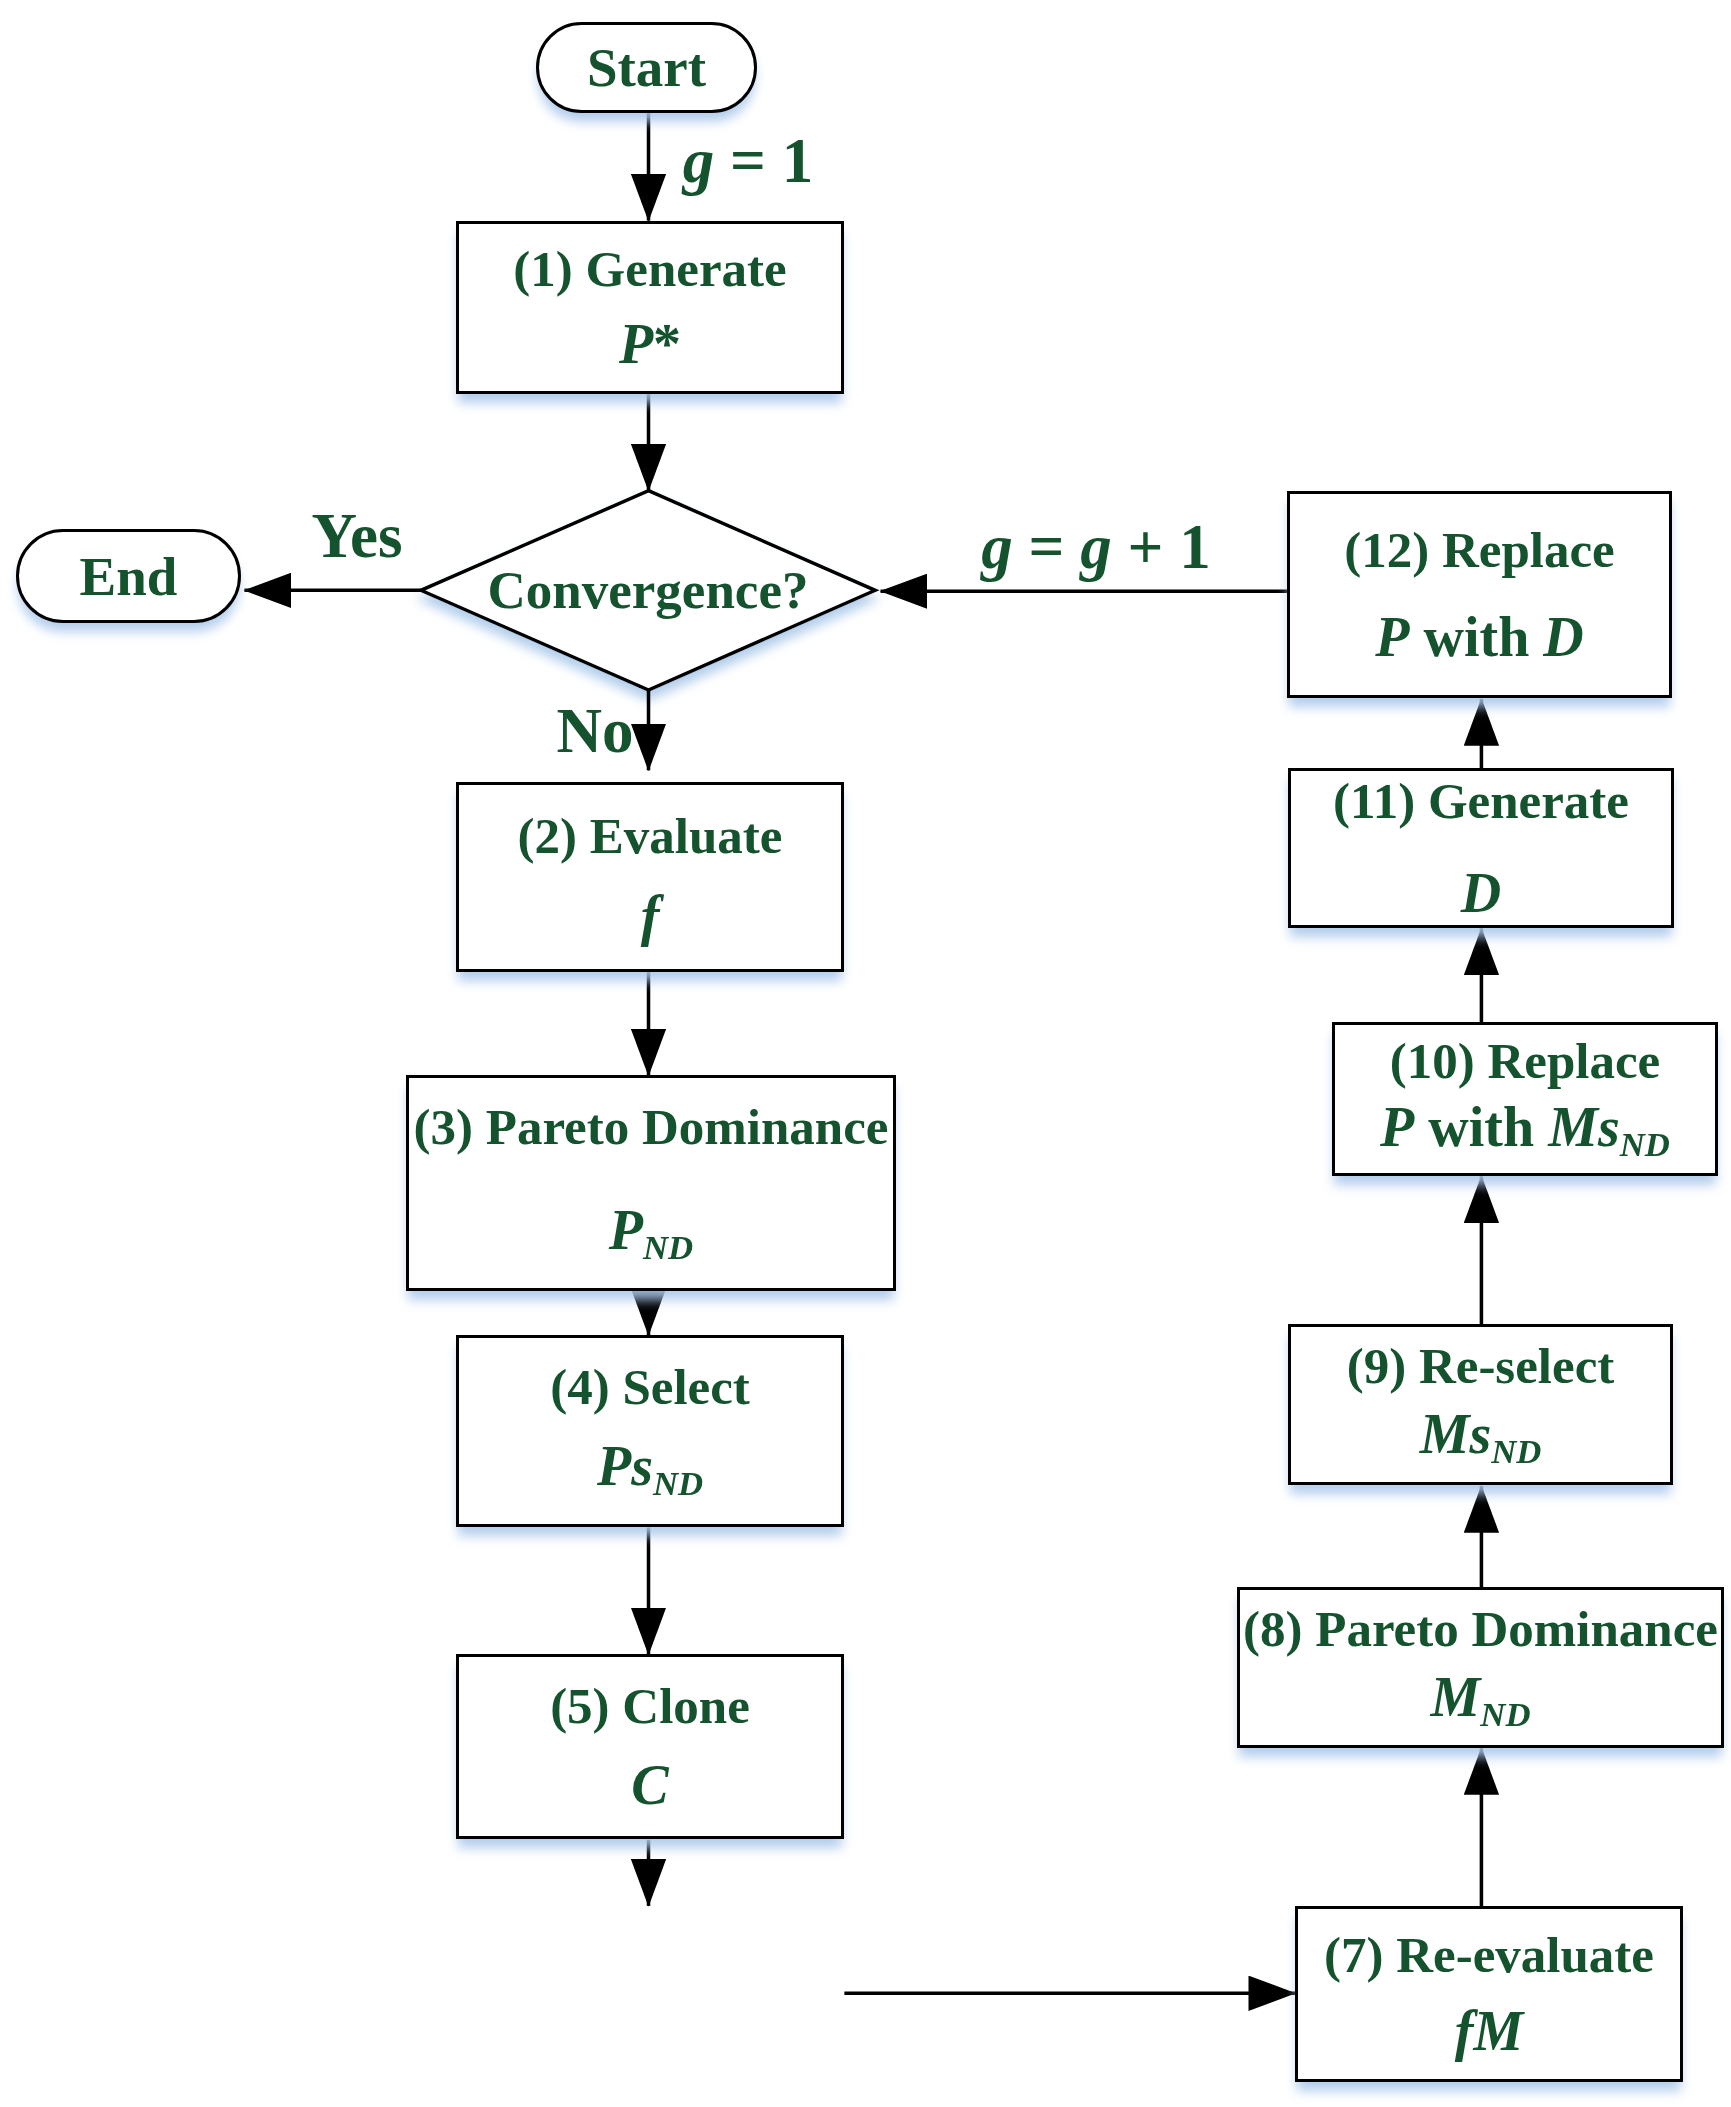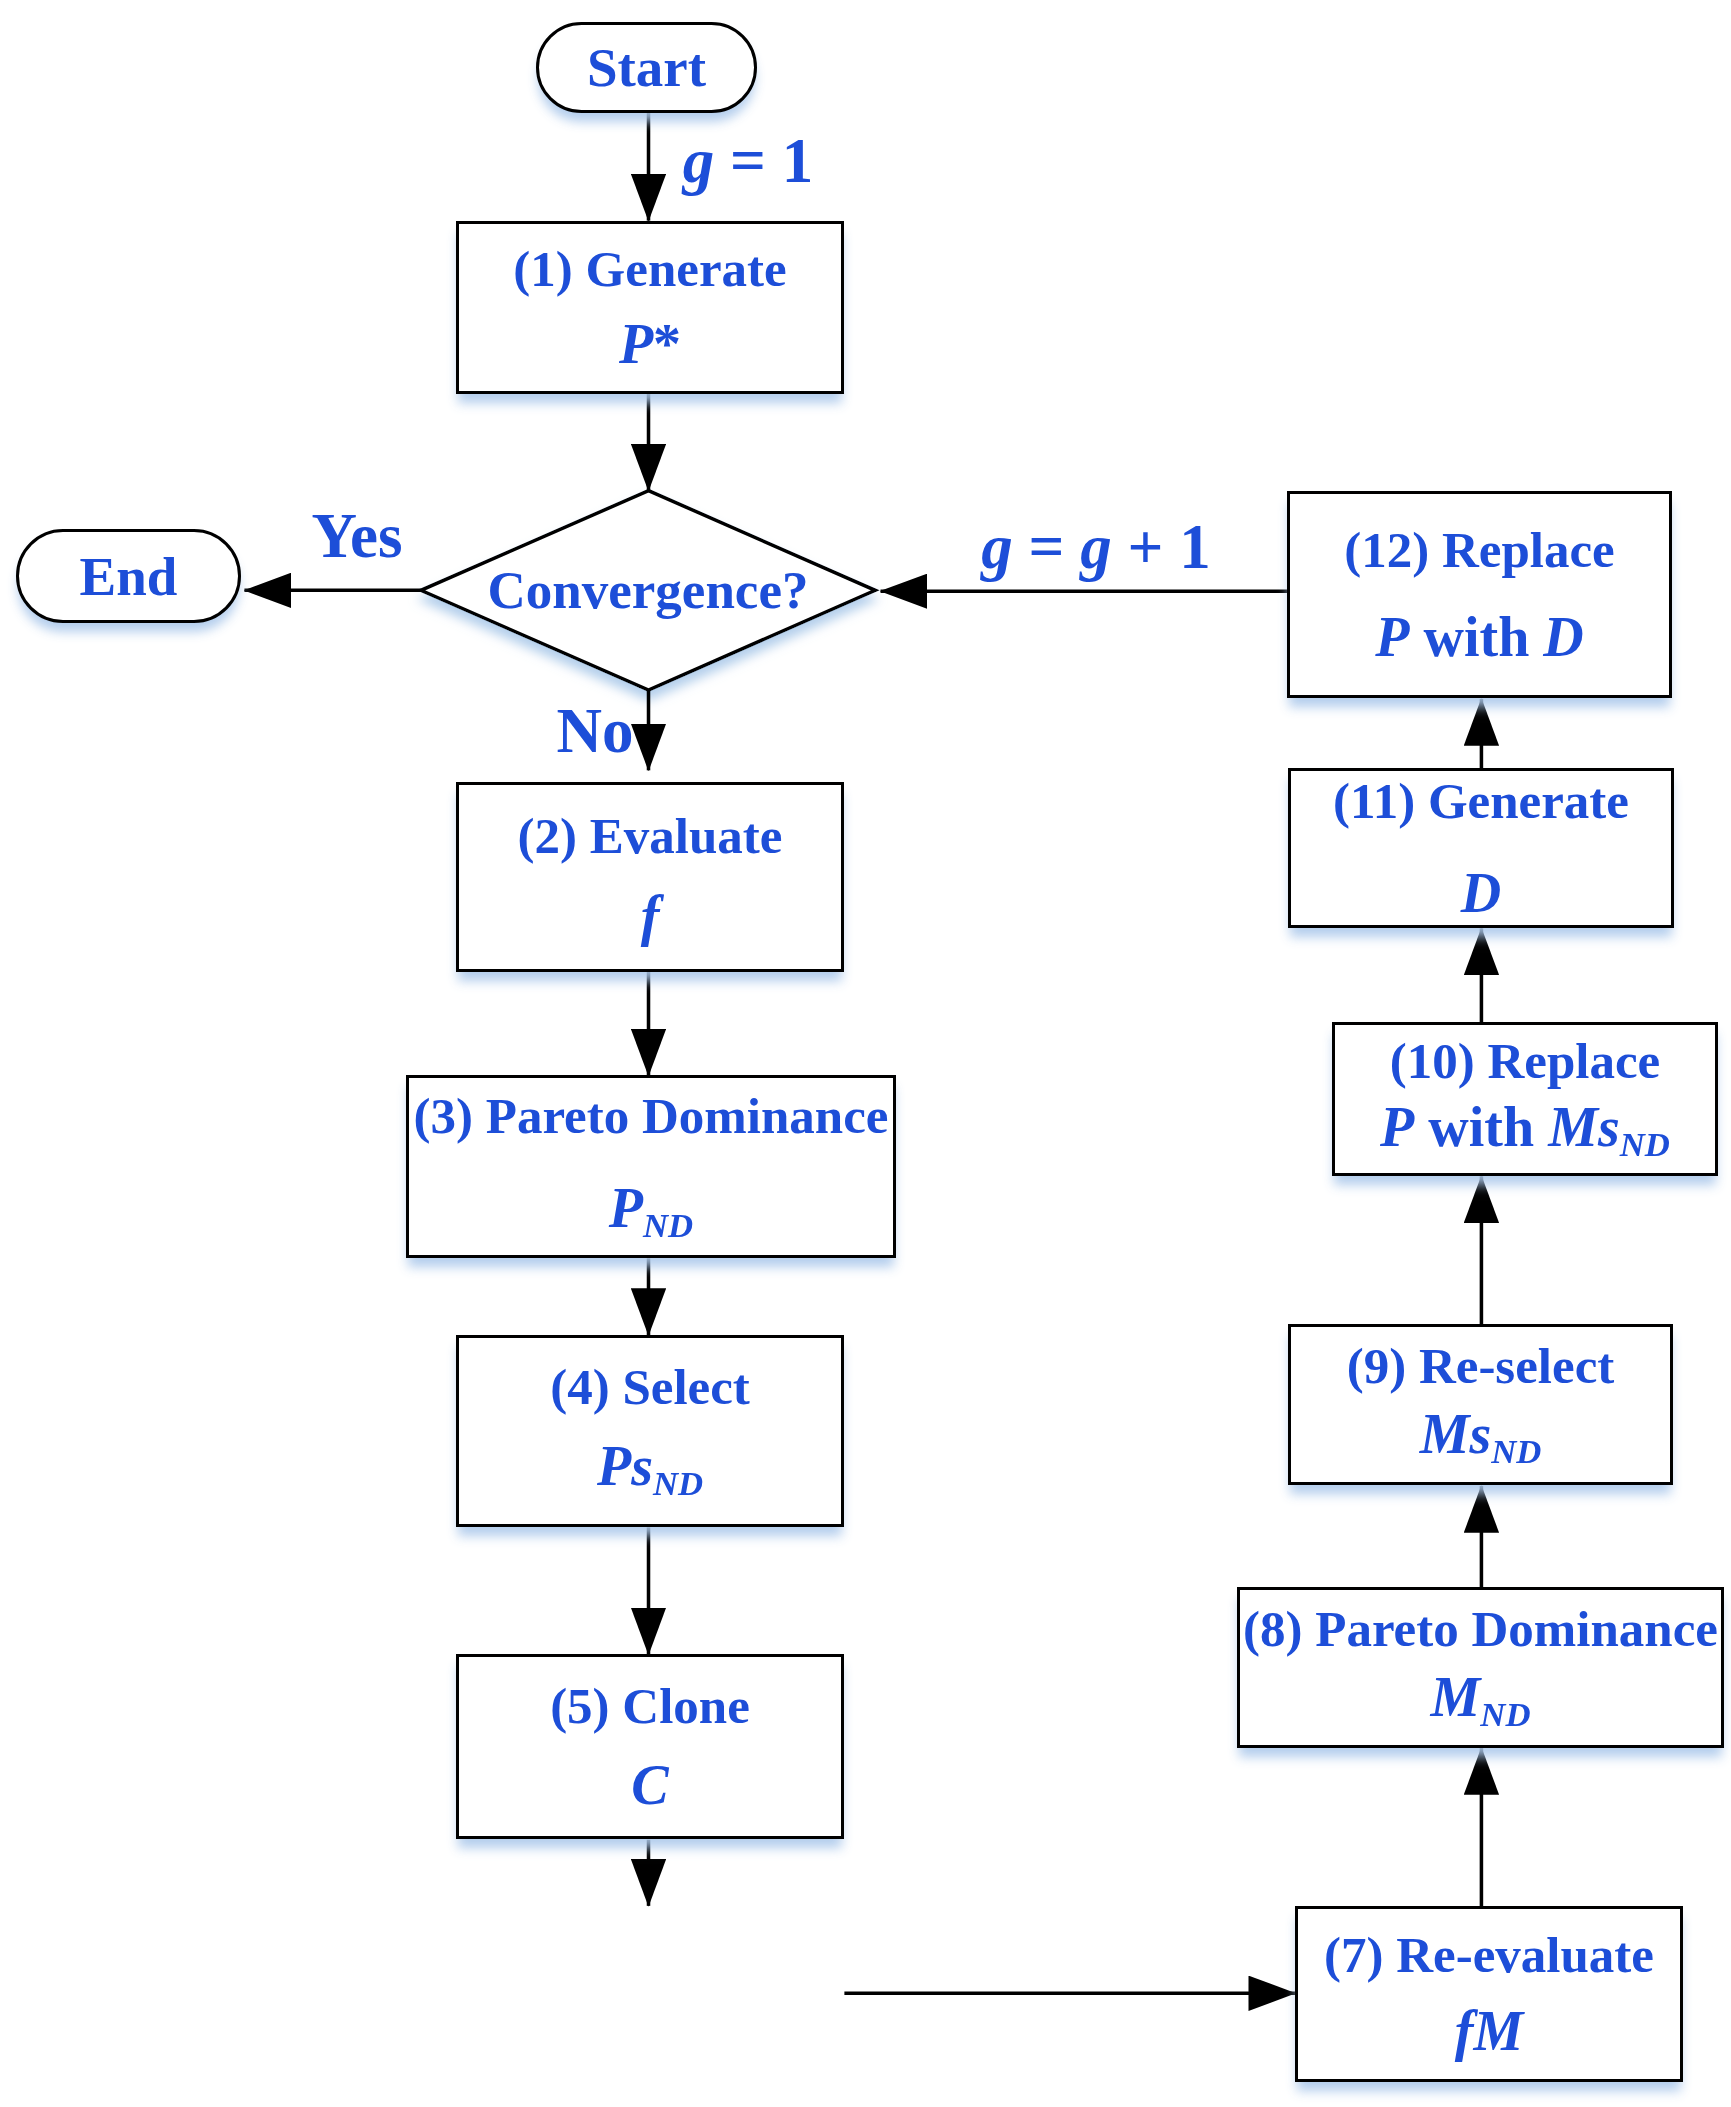--- a/index.html
+++ b/index.html
@@ -1,21 +1,21 @@
 <!DOCTYPE html>
 <html style="font-size:14px"><head>
 <meta charset="utf-8">
 <style>
   html,body{margin:0;padding:0;background:#ffffff;}
   #canvas{
     position:relative;
     width:1732px;height:2108px;
     background:#ffffff;
     font-family:"Liberation Serif","DejaVu Serif",serif;
-    color:#1d4ed8;
+    color:#14532d;
     overflow:hidden;
   }
   #edges{position:absolute;left:0;top:0;z-index:1;}
   .node{
     position:absolute;z-index:2;
     background:#ffffff;
     border:3.5px solid #000;
     box-sizing:border-box;
     display:flex;flex-direction:column;
     justify-content:space-evenly;align-items:center;
@@ -92,21 +92,21 @@
   <div class="node" style="left:456px;top:221px;width:388px;height:173px;">
     <div class="t">(1) Generate</div>
     <div class="v"><span class="var">P</span><span class="suf">*</span></div>
   </div>
 
   <div class="node" style="left:456px;top:770px;width:388px;height:190px;margin-top:12px;">
     <div class="t">(2) Evaluate</div>
     <div class="v"><span class="var">f</span></div>
   </div>
 
-  <div class="node" style="left:406px;top:1075px;width:490px;height:183px;gap:24px;">
+  <div class="node" style="left:406px;top:1075px;width:490px;height:216px;gap:24px;">
     <div class="t">(3) Pareto Dominance</div>
     <div class="v"><span class="var">P</span><span class="sub">ND</span></div>
   </div>
 
   <div class="node" style="left:456px;top:1335px;width:388px;height:192px;">
     <div class="t">(4) Select</div>
     <div class="v"><span class="var">Ps</span><span class="sub">ND</span></div>
   </div>
 
   <div class="node" style="left:456px;top:1654px;width:388px;height:185px;">

